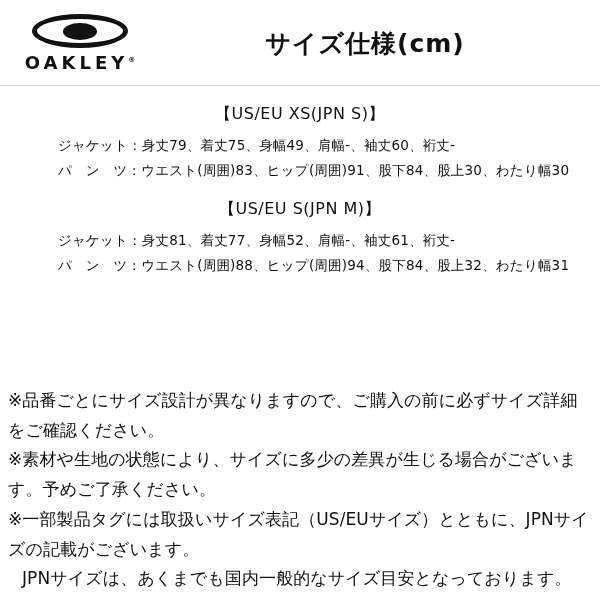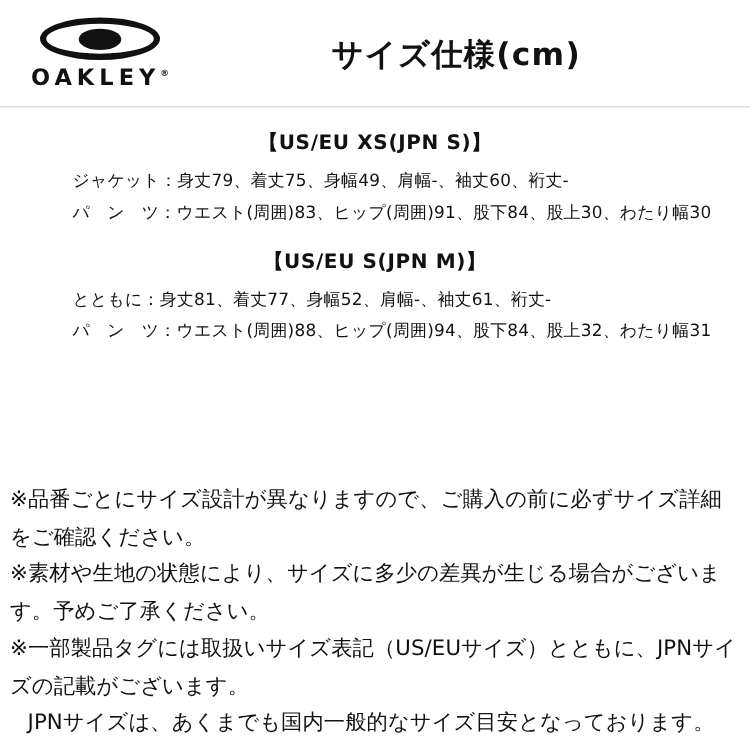--- a/index.html
+++ b/index.html
@@ -88,21 +88,21 @@
   
   .sizes {
     padding: 8px 0 0 0;
   }
   .size-block {
     margin-bottom: 16px;
   }
   .size-heading {
     text-align: center;
     font-size: 16px;
-    font-weight: 700;
+    font-weight: 400;
     color: #111;
     margin: 10px 0 8px 0;
     letter-spacing: 0.5px;
   }
   .size-row {
     font-size: 13.5px;
     color: #111;
     line-height: 1.85;
     padding-left: 42px;
     white-space: nowrap;
@@ -146,21 +146,21 @@
   <div class="sizes">
 
     <div class="size-block">
       <div class="size-heading">【US/EU XS(JPN S)】</div>
       <div class="size-row">ジャケット：身丈79、着丈75、身幅49、肩幅-、袖丈60、裄丈-</div>
       <div class="size-row">パ　ン　ツ：ウエスト(周囲)83、ヒップ(周囲)91、股下84、股上30、わたり幅30</div>
     </div>
 
     <div class="size-block">
       <div class="size-heading">【US/EU S(JPN M)】</div>
-      <div class="size-row">とともに：身丈81、着丈77、身幅52、肩幅-、袖丈61、裄丈-</div>
+      <div class="size-row">ジャケット：身丈81、着丈77、身幅52、肩幅-、袖丈61、裄丈-</div>
       <div class="size-row">パ　ン　ツ：ウエスト(周囲)88、ヒップ(周囲)94、股下84、股上32、わたり幅31</div>
     </div>
 
 
 
   </div>
 
   <div class="notes">
     <div class="note">※品番ごとにサイズ設計が異なりますので、ご購入の前に必ずサイズ詳細をご確認ください。</div>
     <div class="note">※素材や生地の状態により、サイズに多少の差異が生じる場合がございます。予めご了承ください。</div>

